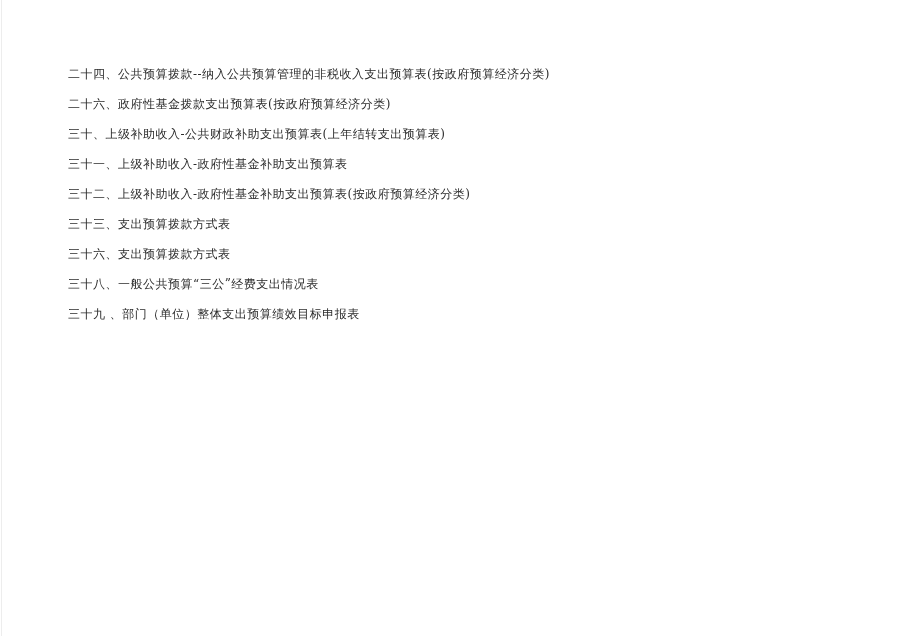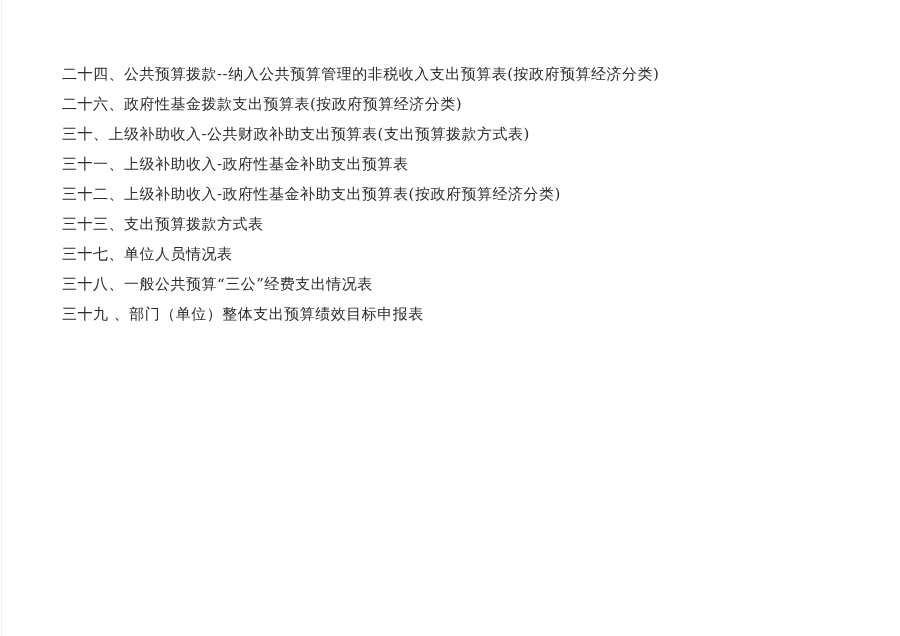--- a/index.html
+++ b/index.html
@@ -28,35 +28,36 @@
     top: 59px;
     right: 30px;
     list-style: none;
     margin: 0;
     padding: 0;
   }
   .doc-list li {
     display: block;
     height: 30px;
     line-height: 30px;
-    font-size: 15px;
+    font-size: 12px;
     letter-spacing: 0.5px;
     color: #2b2b2b;
     white-space: nowrap;
     font-weight: 400;
+    margin-left: 6px;
   }
 </style>
 </head>
 <body>
 
 <div class="page-edge"></div>
 
 <ul class="doc-list">
   <li>二十四、公共预算拨款--纳入公共预算管理的非税收入支出预算表(按政府预算经济分类)</li>
   <li>二十六、政府性基金拨款支出预算表(按政府预算经济分类)</li>
-  <li>三十、上级补助收入-公共财政补助支出预算表(支出预算拨款方式表)</li>
+  <li>三十、上级补助收入-公共财政补助支出预算表(上年结转支出预算表)</li>
   <li>三十一、上级补助收入-政府性基金补助支出预算表</li>
   <li>三十二、上级补助收入-政府性基金补助支出预算表(按政府预算经济分类)</li>
   <li>三十三、支出预算拨款方式表</li>
-  <li>三十七、单位人员情况表</li>
+  <li>三十六、支出预算拨款方式表</li>
   <li>三十八、一般公共预算“三公”经费支出情况表</li>
   <li>三十九 、部门（单位）整体支出预算绩效目标申报表</li>
 </ul>
 
 </body></html>

